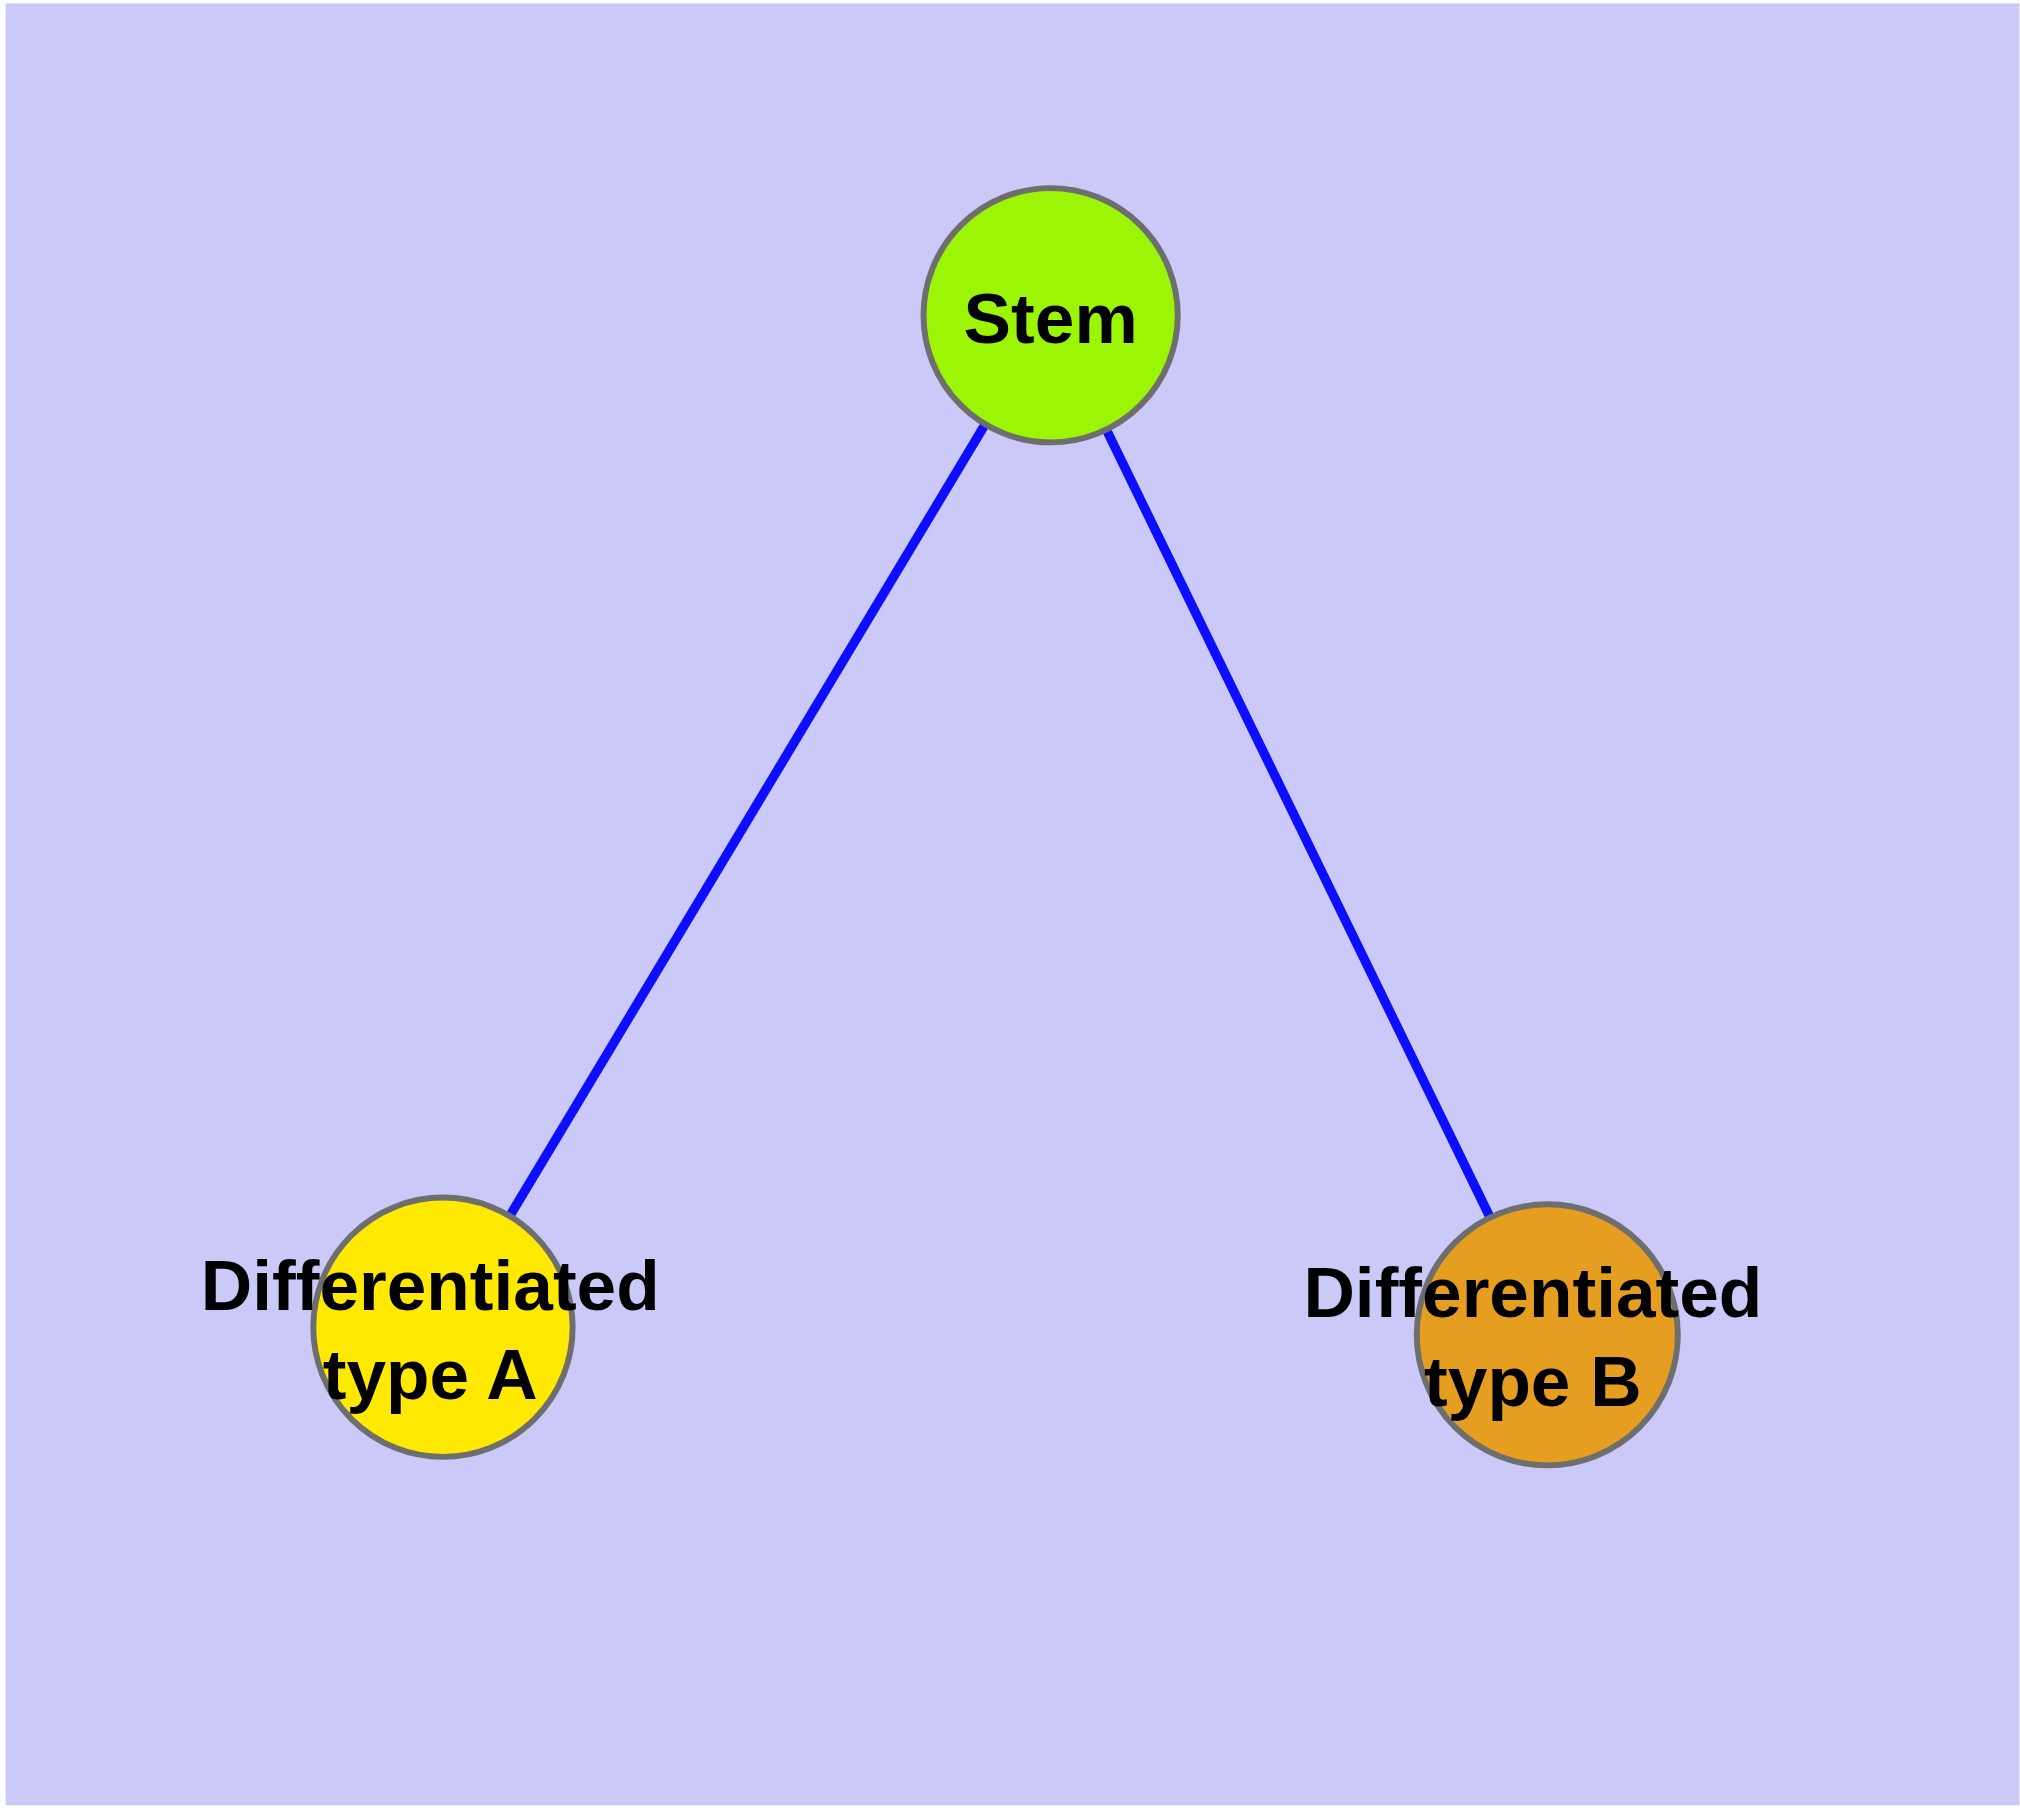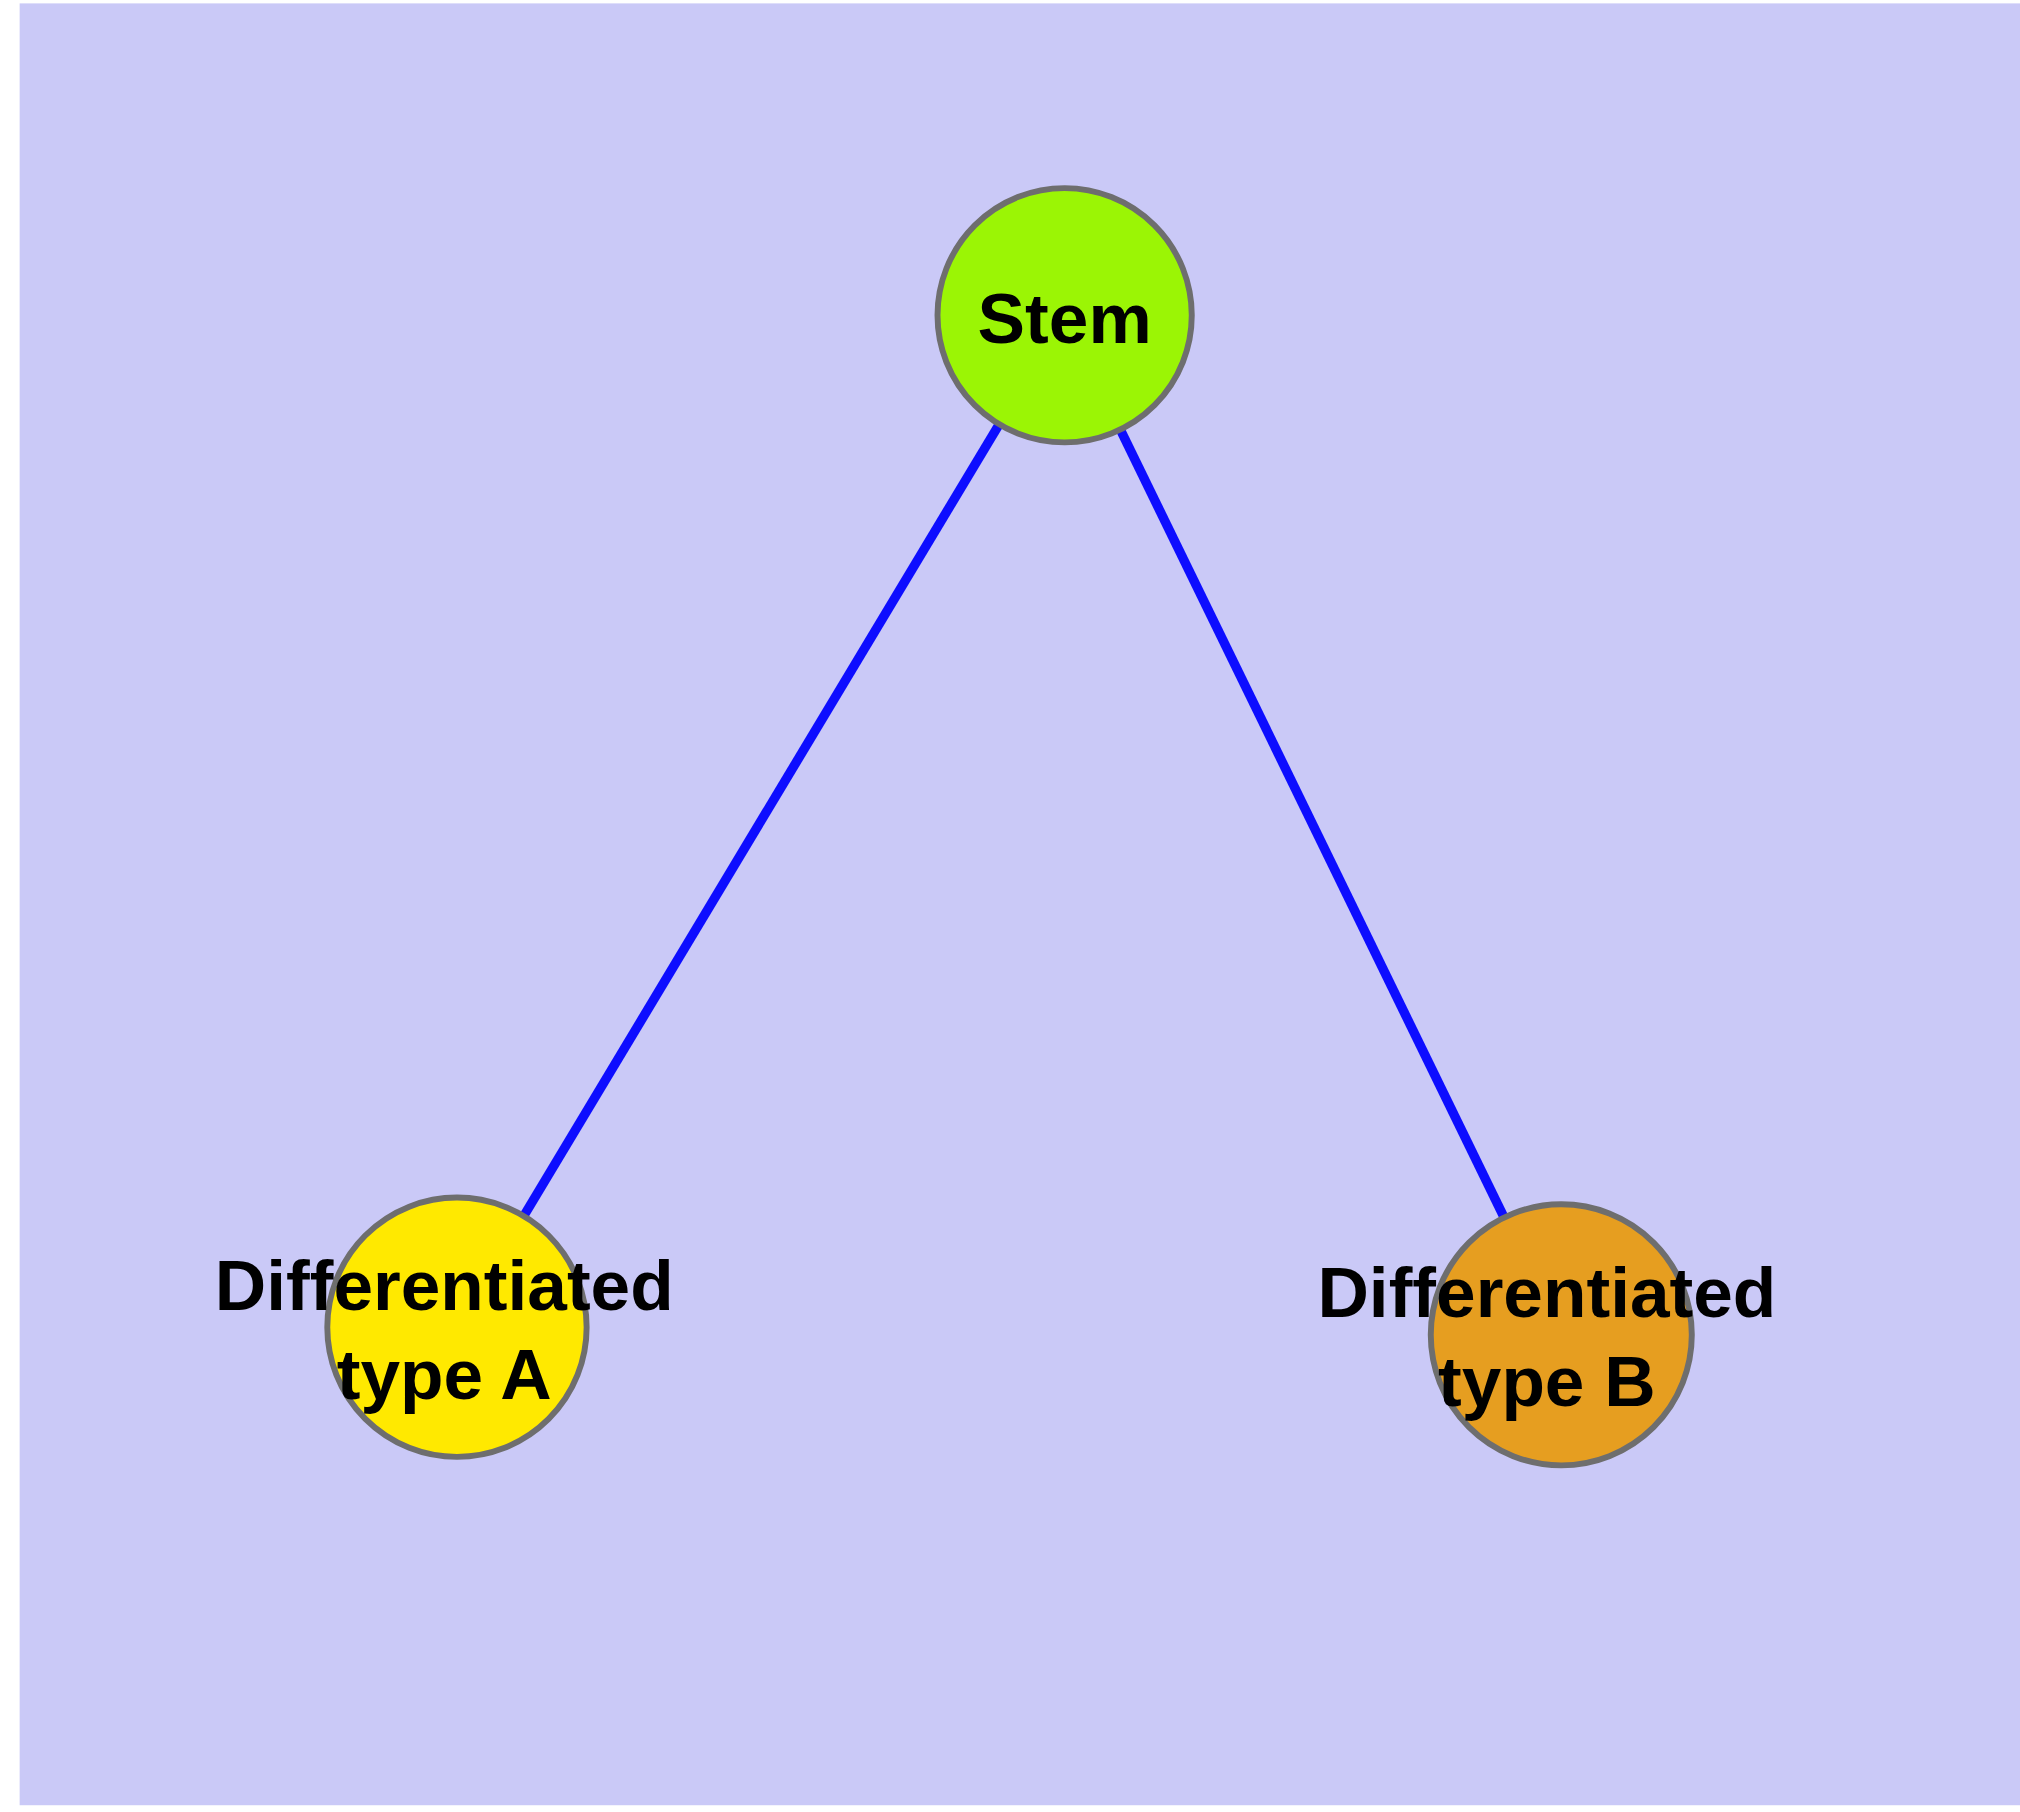--- a/index.html
+++ b/index.html
@@ -9,21 +9,21 @@
   body {
     width: 2021px;
     height: 1812px;
     background: #ffffff;
     position: relative;
     overflow: hidden;
     font-family: "Liberation Sans", sans-serif;
   }
   #stage {
     position: absolute;
-    left: 16px;
+    left: 2px;
     top: 0;
     width: 1910px;
     height: 1812px;
     text-align: right;
   }
   svg text {
     font-family: "Liberation Sans", "DejaVu Sans", sans-serif;
     font-weight: bold;
   }
 </style>

